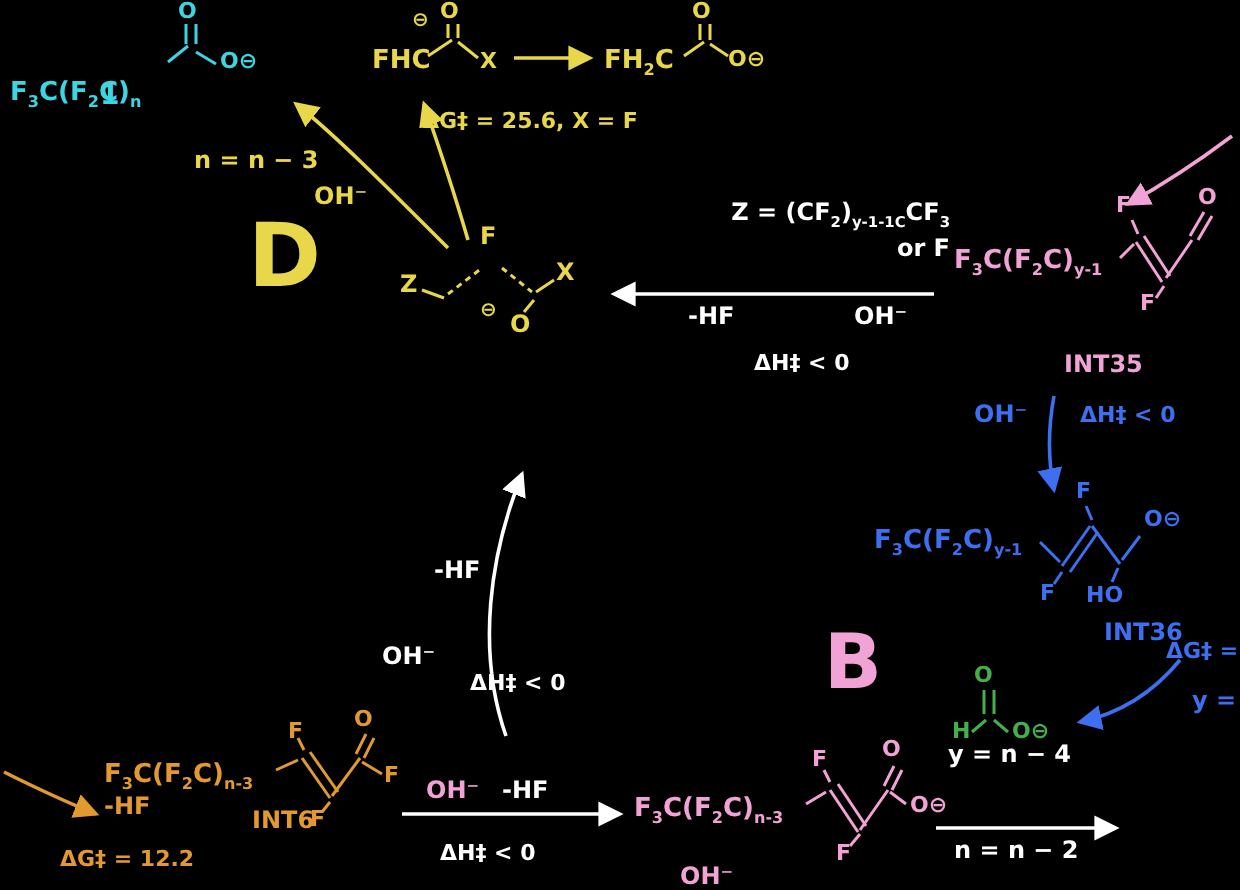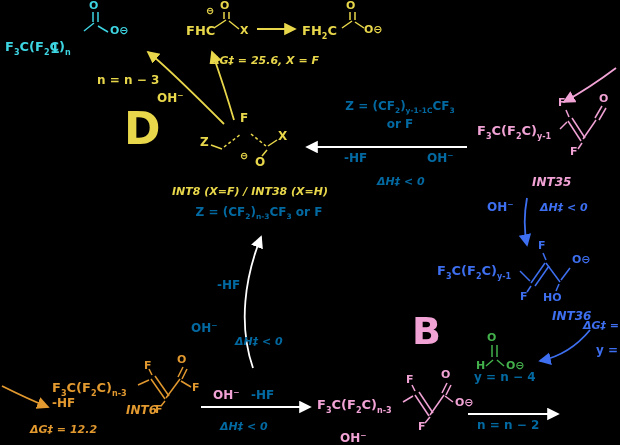--- a/index.html
+++ b/index.html
@@ -1,28 +1,28 @@
 <!DOCTYPE html>
 <html><head>
 <meta charset="utf-8">
 <style>
   *{margin:0;padding:0;box-sizing:border-box;}
   html,body{background:#000;}
   #stage{position:relative;width:620px;height:445px;background:#000;overflow:hidden;
          font-family:"DejaVu Sans",sans-serif;}
   .t{position:absolute;white-space:nowrap;line-height:1.15;}
   .b{font-weight:bold;}
-  .i{font-style:italic;}
+  .i{}
   .ctr{text-align:center;}
   .f10{font-size:10px;}.f11{font-size:11px;}.f12{font-size:12px;}.f13{font-size:13px;}.f14{font-size:14px;}
   .bigD{font-size:44px;}
   .bigB{font-size:38px;}
   .yellow{color:#e8d74b;}
   .cyan{color:#3ed5e2;}
-  .white{color:#0369a1;}
+  .white{color:#ffffff;text-align:right;}
   .pink{color:#f2a3d6;}
   .blue{color:#3d6ff0;}
   .green{color:#43b14b;}
   .orange{color:#e2992f;}
   .t sub{font-size:0.62em;line-height:0;}
   svg{position:absolute;left:0;top:0;}
 </style>
 </head>
 <body>
 
@@ -165,25 +165,23 @@
 
   <div class="t b i f11 yellow" style="left:211px;top:55px">ΔG‡ = 25.6, X = F</div>
 
   <div class="t b bigD yellow" style="left:124px;top:104px">D</div>
 
   <div class="t b f12 yellow" style="left:200px;top:136px">Z</div>
   <div class="t b f12 yellow" style="left:240px;top:112px">F</div>
   <div class="t b f12 yellow" style="left:278px;top:130px">X</div>
   <div class="t b f12 yellow" style="left:255px;top:156px">O</div>
   <div class="t b f10 yellow" style="left:240px;top:150px">⊖</div>
-  <div class="t b i f11 yellow ctr" style="left:160px;top:186px;width:180px">INT8 (X=F) / INT38 (X=H)</div>
 
   <div class="t b f12 white ctr" style="left:325px;top:100px;width:150px"><span>Z = (CF</span><sub>2</sub><span>)</span><sub>y-1-1C</sub><span>CF</span><sub>3</sub></div>
   <div class="t b f12 white ctr" style="left:325px;top:118px;width:150px">or F</div>
-  <div class="t b f12 white ctr" style="left:175px;top:206px;width:168px"><span>Z = (CF</span><sub>2</sub><span>)</span><sub>n-3</sub><span>CF</span><sub>3</sub><span> or F</span></div>
 
   <div class="t b f12 white" style="left:344px;top:152px">-HF</div>
   <div class="t b f12 white" style="left:427px;top:152px">OH⁻</div>
   <div class="t b i f11 white" style="left:377px;top:176px">ΔH‡ &lt; 0</div>
 
   <div class="t b f13 pink" style="left:477px;top:124px"><span>F</span><sub>3</sub><span>C(F</span><sub>2</sub><span>C)</span><sub>y-1</sub></div>
   <div class="t b f11 pink" style="left:558px;top:97px">F</div>
   <div class="t b f11 pink" style="left:570px;top:146px">F</div>
   <div class="t b f11 pink" style="left:599px;top:93px">O</div>
   <div class="t b i f12 pink" style="left:532px;top:176px">INT35</div>

